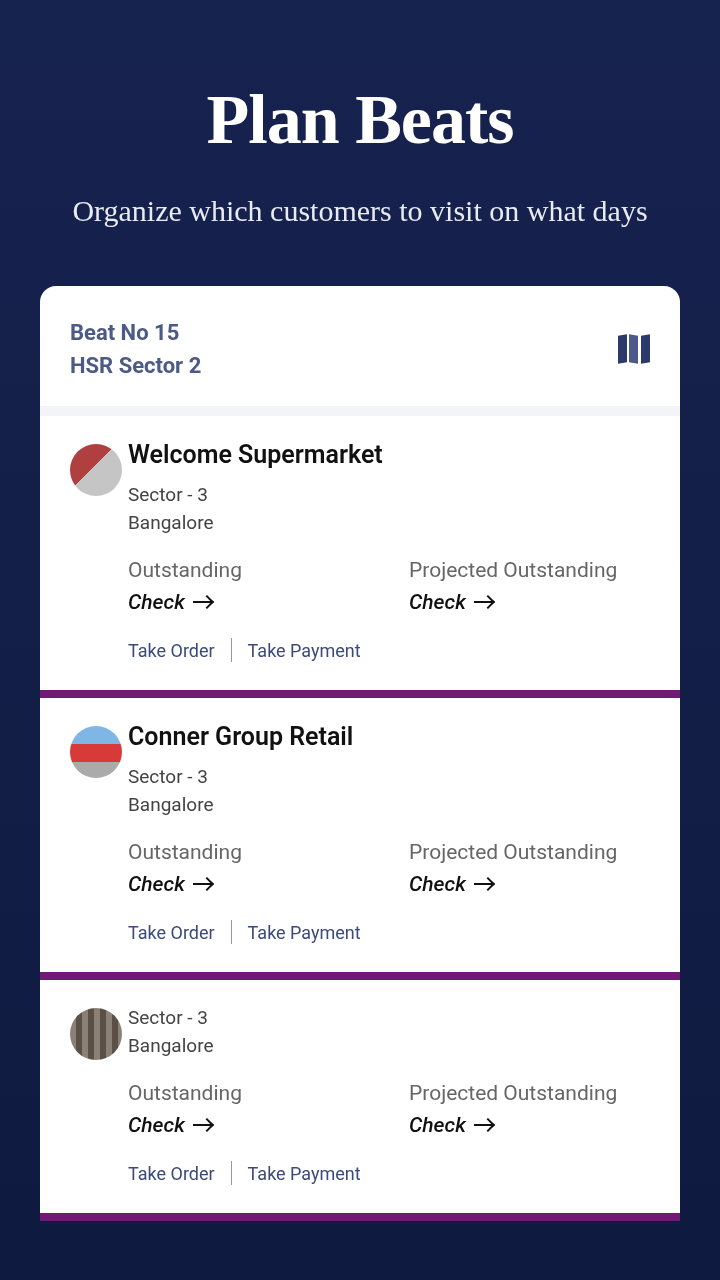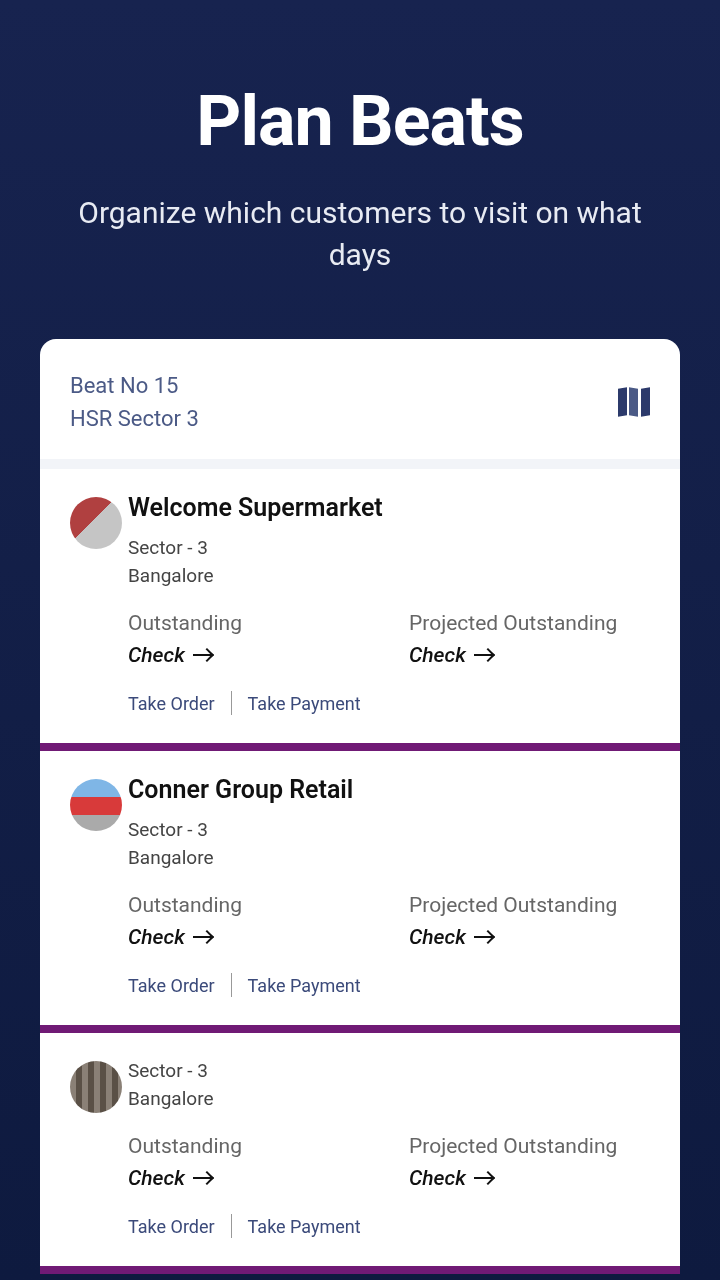--- a/index.html
+++ b/index.html
@@ -7,52 +7,54 @@
     width: 720px;
     height: 1280px;
     background: linear-gradient(180deg, #17234f 0%, #0e1a3f 100%);
     font-family: -apple-system, BlinkMacSystemFont, "Segoe UI", Roboto, sans-serif;
     overflow: hidden;
   }
   .hero {
     padding: 80px 70px 50px;
     text-align: center;
     color: #fff;
+    font-family: Liberation Serif, serif;
   }
   .hero h1 {
     font-size: 70px;
     font-weight: 700;
     letter-spacing: -1px;
     margin-bottom: 30px;
   }
   .hero p {
     font-size: 30px;
     font-weight: 400;
     line-height: 1.4;
     color: #e8ebf3;
     max-width: 600px;
-    margin: 13px auto;
+    margin: 4px auto;
   }
   .card {
     background: #fff;
     border-radius: 16px 16px 0 0;
     margin: 0 40px;
     overflow: hidden;
   }
   .card-header {
     display: flex;
     justify-content: space-between;
     align-items: center;
     padding: 30px 30px 24px;
     border-bottom: 10px solid #f2f4f8;
   }
   .beat-meta {
     color: #4b5a86;
     font-size: 22px;
     line-height: 1.5;
+    font-weight: bold;
   }
   .map-icon {
     width: 32px;
     height: 28px;
     display: flex;
     gap: 2px;
   }
   .map-icon span {
     flex: 1;
     background: #2c3a6b;
@@ -145,21 +147,21 @@
 
 <div class="hero">
   <h1>Plan Beats</h1>
   <p>Organize which customers to visit on what days</p>
 </div>
 
 <div class="card">
   <div class="card-header">
     <div class="beat-meta">
       <div>Beat No 15</div>
-      <div>HSR Sector 3</div>
+      <div>HSR Sector 2</div>
     </div>
     <div class="map-icon">
       <span></span>
         <span></span>
         <span></span>
     </div>
   </div>
   <div id="list">
       <div class="list-item">
     <div class="avatar "></div>

